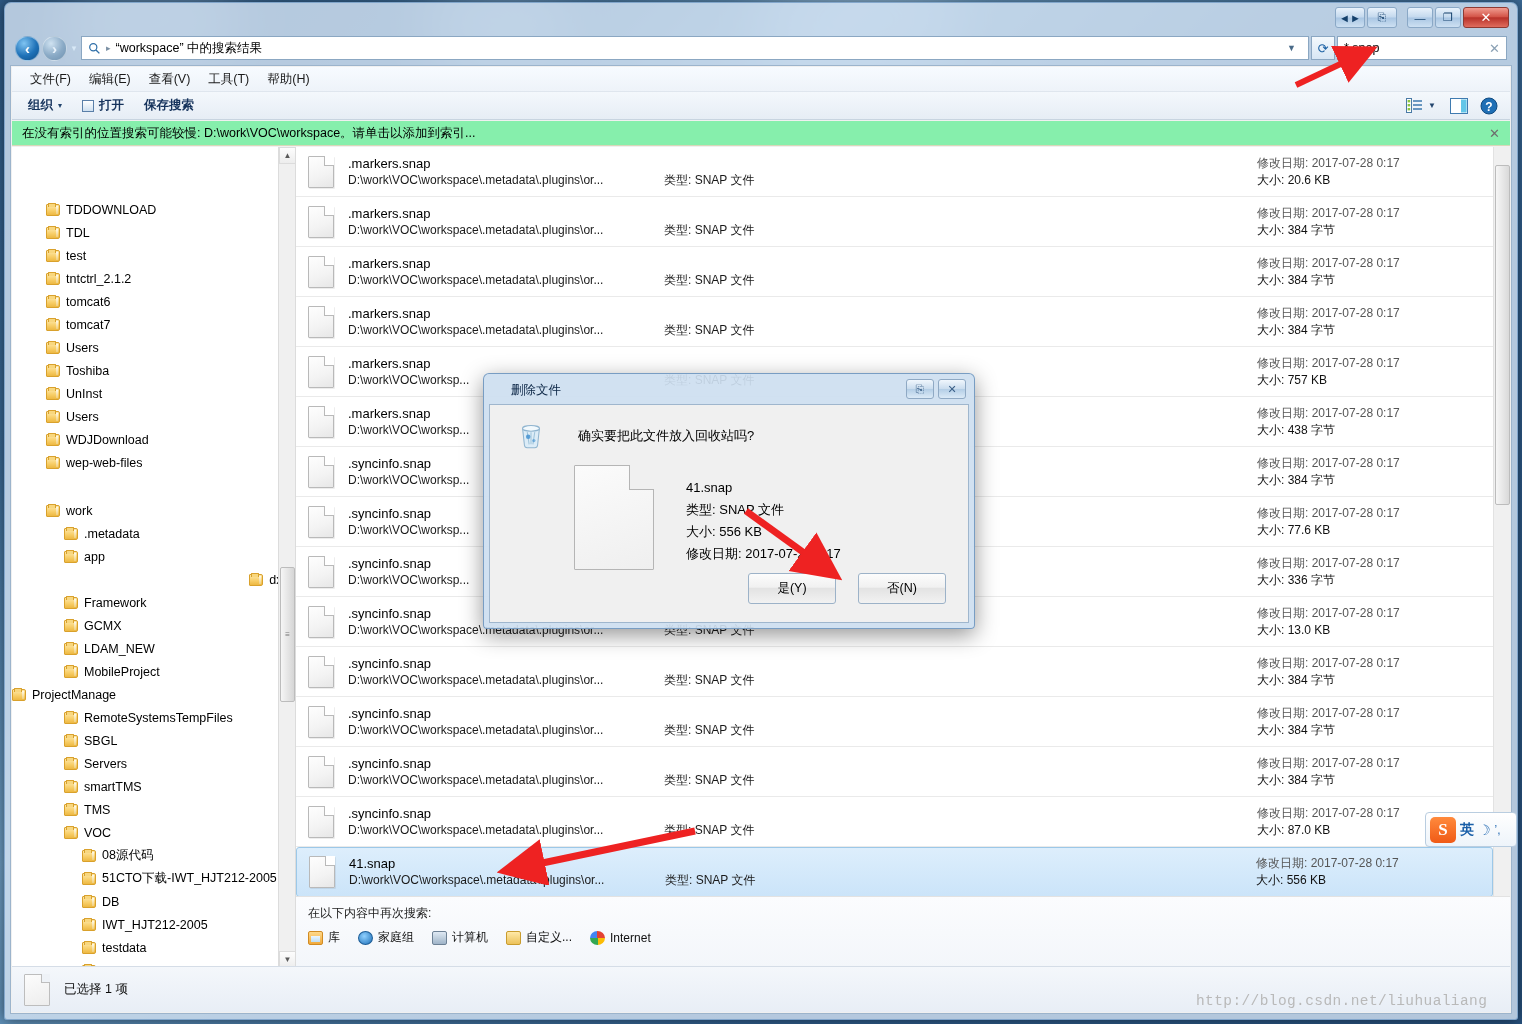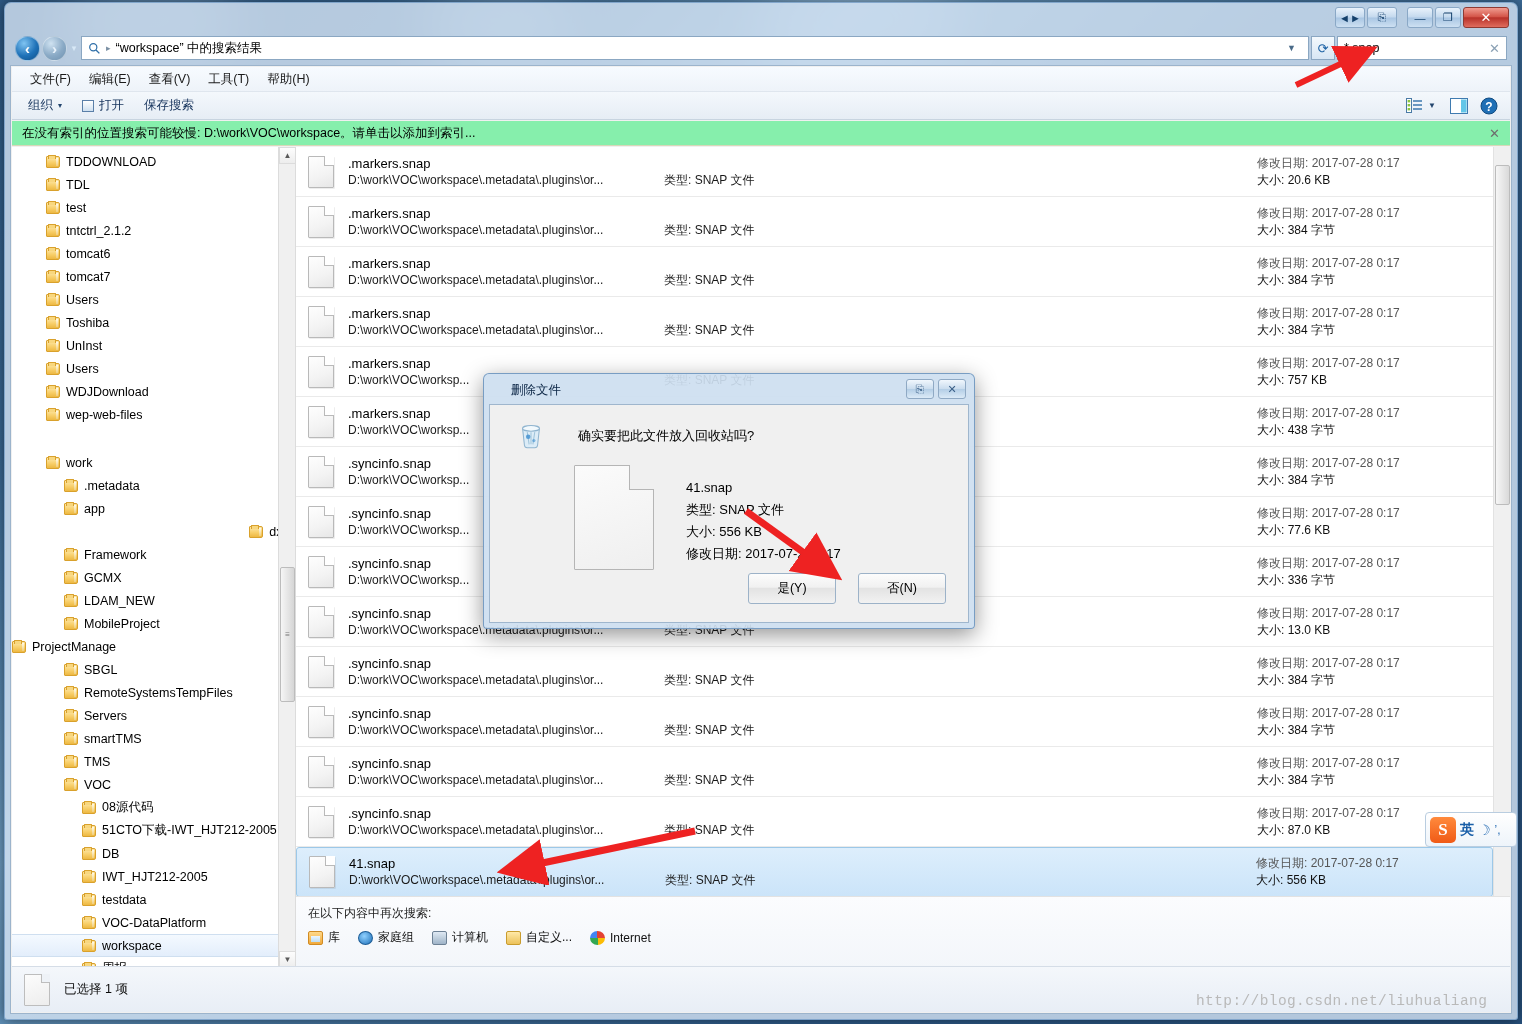--- a/index.html
+++ b/index.html
@@ -88,21 +88,21 @@
   }
   .menu-item { font-size:12.5px; color:#1a1a1a; padding:3px 8px; }
 
   
   .toolbar {
     position:absolute; left:1px; top:26px; right:1px; height:28px;
     background:linear-gradient(180deg,#f4f8fc,#e6edf5);
     border-bottom:1px solid #c8d4e0;
     display:flex; align-items:center; padding:0 8px; gap:4px;
   }
-  .tb-item { font-size:12.5px; color:#16335c; padding:3px 8px; display:flex; align-items:center; gap:5px; }
+  .tb-item { font-size:12.5px; color:#16335c; padding:3px 8px; display:flex; align-items:center; gap:5px;font-weight:bold; }
   .tb-right { margin-left:auto; display:flex; align-items:center; gap:6px; padding-right:4px; }
   .tb-ico { display:flex; align-items:center; }
   .open-ico { width:12px;height:12px;border:1px solid #5a7fa8;background:linear-gradient(180deg,#fff,#cfe0f0); }
   .caret-dn { font-size:8px; color:#24466e; }
 
   
   .infobar {
     position:absolute; left:1px; top:55px; right:1px; height:25px;
     background:#86efac; border-bottom:1px solid #d8d8b8;
     display:flex; align-items:center; padding:0 10px;
@@ -391,21 +391,21 @@
 
     <div class="infobar">
       <span>在没有索引的位置搜索可能较慢: D:\work\VOC\workspace。请单击以添加到索引...</span>
       <span class="x">✕</span>
     </div>
 
     <div class="content">
 
       <div class="sidebar">
         <div class="tree" id="tree-container">
-            <div class="tree-item" style="padding-left: 34px;">
+            <div class="tree-item" style="padding-left: 34px; margin-top: 48px;">
               <span class="folder-ico"></span>
               <span>TDDOWNLOAD</span>
             </div>
             <div class="tree-item" style="padding-left: 34px;">
               <span class="folder-ico"></span>
               <span>TDL</span>
             </div>
             <div class="tree-item" style="padding-left: 34px;">
               <span class="folder-ico"></span>
               <span>test</span>
@@ -477,25 +477,25 @@
             <div class="tree-item" style="padding-left: 52px;">
               <span class="folder-ico"></span>
               <span>MobileProject</span>
             </div>
             <div class="tree-item" style="">
               <span class="folder-ico"></span>
               <span>ProjectManage</span>
             </div>
             <div class="tree-item" style="padding-left: 52px;">
               <span class="folder-ico"></span>
+              <span>RemoteSystemsTempFiles</span>
+            </div>
+            <div class="tree-item" style="padding-left: 52px;">
+              <span class="folder-ico"></span>
               <span>SBGL</span>
-            </div>
-            <div class="tree-item" style="padding-left: 52px;">
-              <span class="folder-ico"></span>
-              <span>RemoteSystemsTempFiles</span>
             </div>
             <div class="tree-item" style="padding-left: 52px;">
               <span class="folder-ico"></span>
               <span>Servers</span>
             </div>
             <div class="tree-item" style="padding-left: 52px;">
               <span class="folder-ico"></span>
               <span>smartTMS</span>
             </div>
             <div class="tree-item" style="padding-left: 52px;">

